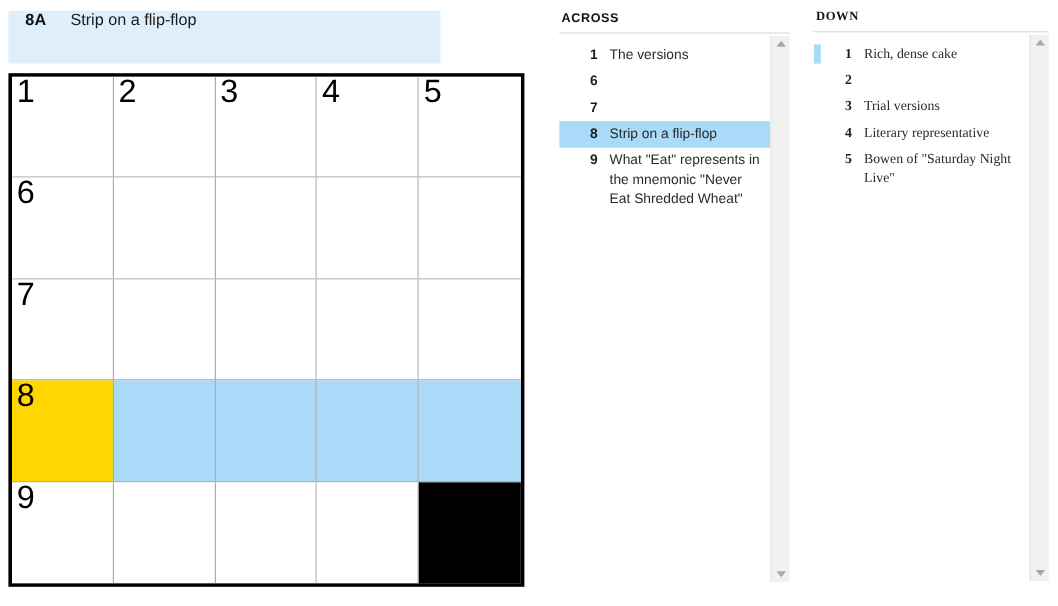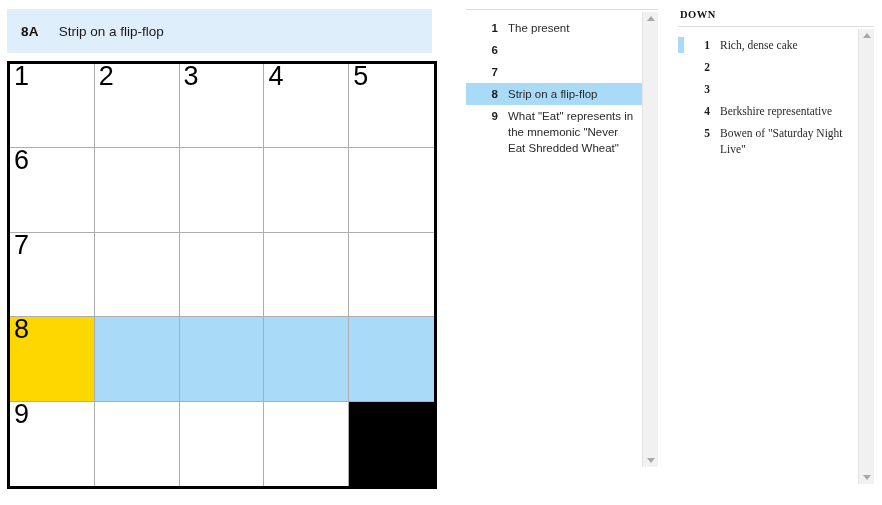--- a/index.html
+++ b/index.html
@@ -15,25 +15,24 @@
     height: 505px;
     overflow: hidden;
     background: #ffffff;
   }
 
   
   #clue-bar {
     position: absolute;
     left: 7px;
     top: 9px;
-    width: 425px;
+    width: 360px;
     height: 44px;
     background: #dfeefb;
     display: flex;
-    align-items: center;
     box-sizing: border-box;
     padding-left: 14px;
   }
   #clue-bar .cb-num {
     font-size: 13.5px;
     font-weight: bold;
     color: #121212;
     margin-right: 20px;
     letter-spacing: 0.2px;
   }
@@ -229,27 +228,28 @@
           <span class="cnum">9</span>
         </div>
         <div class="cell row-last"></div>
         <div class="cell row-last"></div>
         <div class="cell row-last"></div>
         <div class="cell col-last row-last black"></div>
       </div>
   </div>
 
   <div class="clue-panel" id="across-panel">
+    <div class="panel-title">ACROSS</div>
     <div class="panel-divider"></div>
     <div class="list-area">
       <div class="clue-list" id="across-list">
           <div class="clue-row">
             <span class="marker"></span>
             <span class="cl-num">1</span>
-            <span class="cl-text">The present</span>
+            <span class="cl-text">The versions</span>
           </div>
           <div class="clue-row">
             <span class="marker"></span>
             <span class="cl-num">6</span>
           </div>
           <div class="clue-row">
             <span class="marker"></span>
             <span class="cl-num">7</span>
           </div>
           <div class="clue-row selected">
@@ -281,25 +281,26 @@
             <span class="cl-num">1</span>
             <span class="cl-text">Rich, dense cake</span>
           </div>
           <div class="clue-row">
             <span class="marker"></span>
             <span class="cl-num">2</span>
           </div>
           <div class="clue-row">
             <span class="marker"></span>
             <span class="cl-num">3</span>
+            <span class="cl-text">Trial versions</span>
           </div>
           <div class="clue-row">
             <span class="marker"></span>
             <span class="cl-num">4</span>
-            <span class="cl-text">Berkshire representative</span>
+            <span class="cl-text">Literary representative</span>
           </div>
           <div class="clue-row">
             <span class="marker"></span>
             <span class="cl-num">5</span>
             <span class="cl-text">Bowen of "Saturday Night Live"</span>
           </div>
         </div>
       <div class="scrollbar">
         <div class="sb-arrow up"></div>
         <div class="sb-track"></div>

